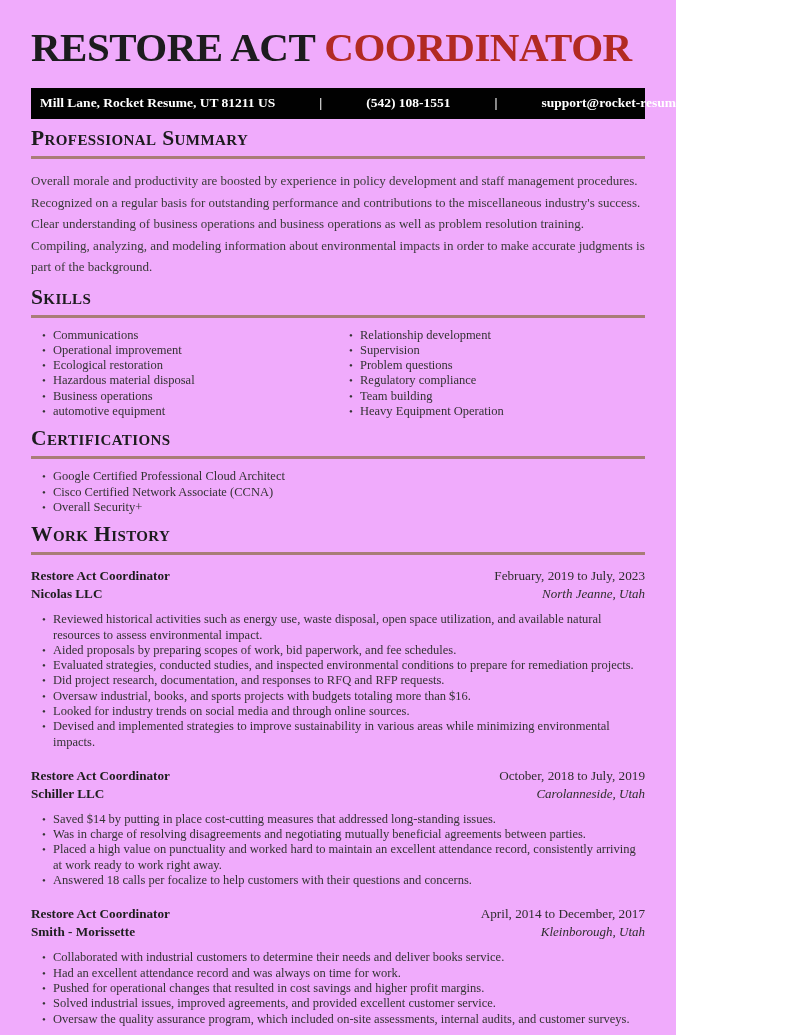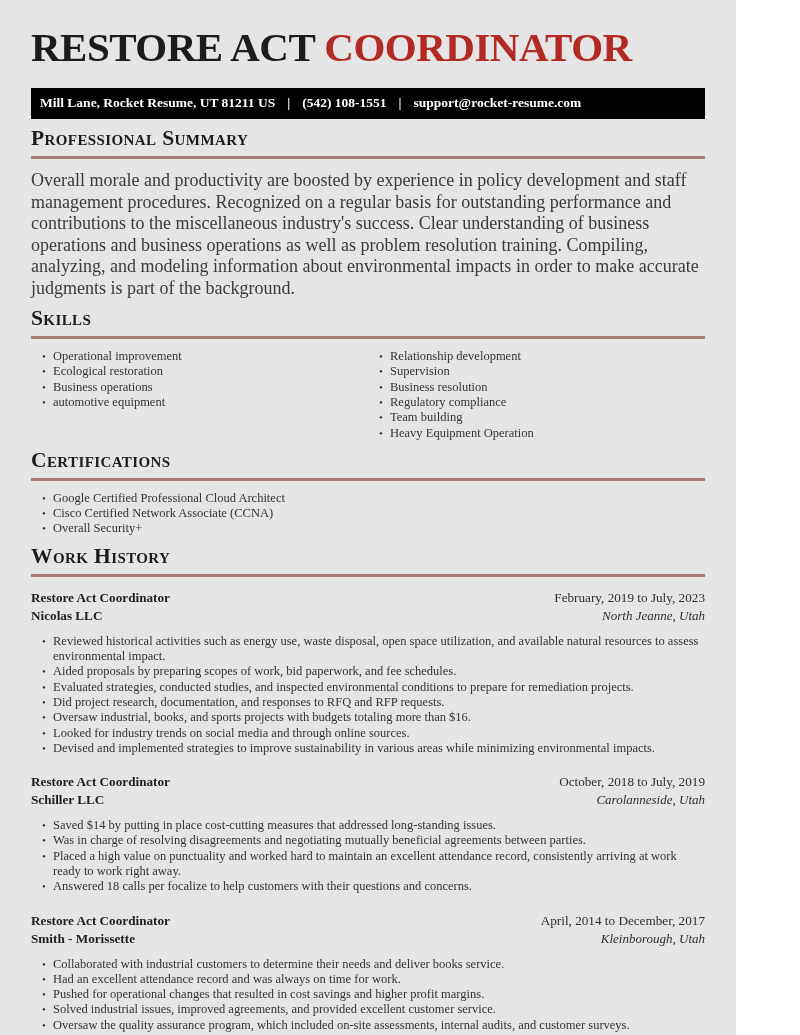--- a/index.html
+++ b/index.html
@@ -5,32 +5,32 @@
   :root{
     --accent:#B22A23;
     --rule:#A87D77;
     --bar_bg:#010101;
     --text:#3A3A3A;
     --heading:#1C1C1E;
   }
   *{margin:0;padding:0;box-sizing:border-box;}
   html,body{background:#fff;}
   body{width:800px;height:1035px;overflow:hidden;font-family:"Liberation Serif",serif;color:var(--text);}
-  .page{width:736px;height:1035px;background:#e5e5e5;padding:26px 31px 0 31px;}
+  .page{width:676px;height:1035px;background:#f0abfc;padding:26px 31px 0 31px;}
 
   
   .doc-title{font-size:41px;font-weight:bold;line-height:1.05;letter-spacing:-0.5px;color:var(--heading);white-space:nowrap;}
   .doc-title .accent{color:var(--accent);}
-  .contact-bar{margin-top:19px;background:var(--bar_bg);color:#fff;font-weight:bold;font-size:13.5px;padding:7px 9px 8px 9px;display:flex;align-items:center;white-space:nowrap;}
+  .contact-bar{margin-top:19px;background:var(--bar_bg);color:#fff;font-weight:bold;font-size:13.5px;padding:7px 9px 8px 9px;display:flex;align-items:center;white-space:nowrap;gap:32px;}
   .contact-bar .sep{margin:0 12px;font-weight:bold;}
 
   
   .section{margin-top:7px;}
   .section-title{font-variant:small-caps;font-size:21.5px;font-weight:bold;letter-spacing:0.4px;color:var(--heading);padding-bottom:5px;border-bottom:3px solid var(--rule);}
-  .summary-text{margin-top:11px;font-size:18px;line-height:21.5px;color:var(--text);}
+  .summary-text{margin-top:11px;font-size:13px;line-height:21.5px;color:var(--text);}
 
   ul.blist{list-style:none;margin-top:10px;margin-left:11px;}
   ul.blist li{position:relative;padding-left:11px;font-size:12.5px;line-height:15.3px;color:#333;}
   ul.blist li::before{content:"\2022";position:absolute;left:0;top:0;font-size:11px;color:#333;}
 
   .skills-cols{display:flex;}
   .skills-cols .col{width:50%;}
 
   
   .job{margin-top:17px;}
@@ -59,31 +59,33 @@
   <div class="section">
     <div class="section-title">Professional Summary</div>
     <p class="summary-text">Overall morale and productivity are boosted by experience in policy development and staff management procedures. Recognized on a regular basis for outstanding performance and contributions to the miscellaneous industry's success. Clear understanding of business operations and business operations as well as problem resolution training. Compiling, analyzing, and modeling information about environmental impacts in order to make accurate judgments is part of the background.</p>
   </div>
 
   <div class="section">
     <div class="section-title">Skills</div>
     <div class="skills-cols">
       <div class="col">
         <ul class="blist">
+          <li>Communications</li>
           <li>Operational improvement</li>
           <li>Ecological restoration</li>
+          <li>Hazardous material disposal</li>
           <li>Business operations</li>
           <li>automotive equipment</li>
         </ul>
       </div>
       <div class="col">
         <ul class="blist">
           <li>Relationship development</li>
           <li>Supervision</li>
-          <li>Business resolution</li>
+          <li>Problem questions</li>
           <li>Regulatory compliance</li>
           <li>Team building</li>
           <li>Heavy Equipment Operation</li>
         </ul>
       </div>
     </div>
   </div>
 
   <div class="section">
     <div class="section-title">Certifications</div>

